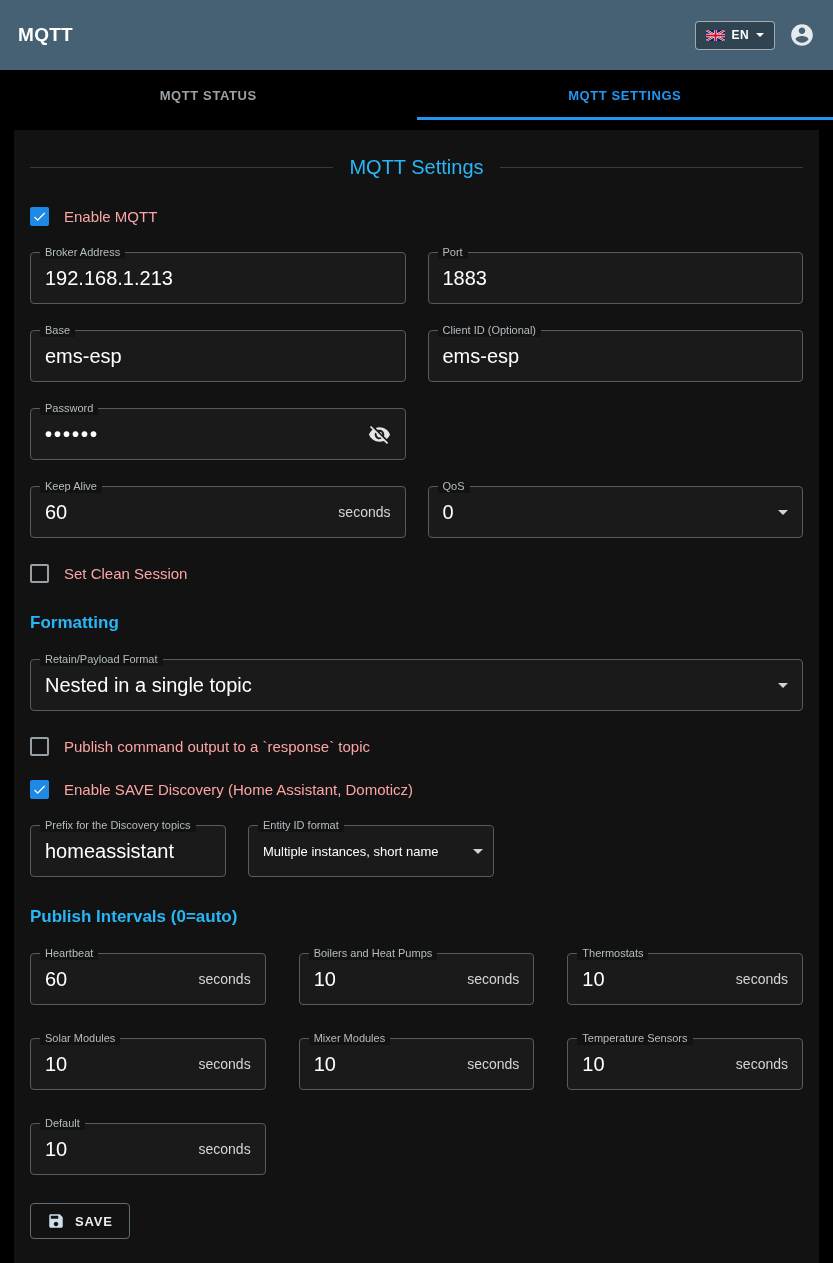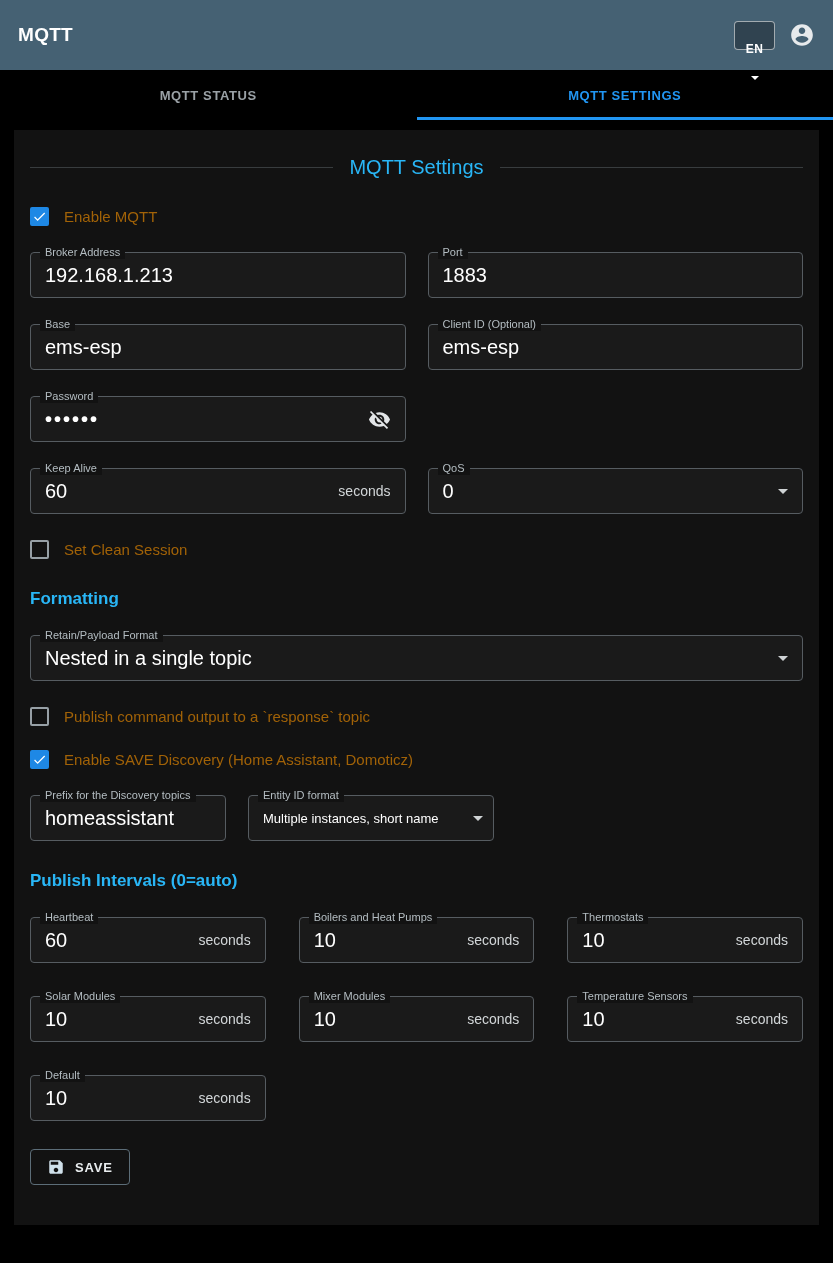--- a/index.html
+++ b/index.html
@@ -13,27 +13,26 @@
   }
   
   .appbar{
     height:70px; background:#456173;
     display:flex; align-items:center; justify-content:space-between;
     padding:0 18px;
   }
   .appbar-title{ font-size:19px; font-weight:700; letter-spacing:.3px; color:#fff; }
   .appbar-right{ display:flex; align-items:center; gap:14px; }
   .langbtn{
-    display:inline-flex; align-items:center; gap:20px;
+    display:inline-flex; align-items:center; gap:7px;
     height:29px; padding:0 10px;
     background:rgba(0,0,0,.30);
     border:1px solid rgba(255,255,255,.55);
     border-radius:4px; color:#fff; cursor:pointer;
     font-family:inherit;
-    flex-direction:column;
   }
   .flag{ width:19px; height:11px; display:block; border-radius:1px; }
   .langtext{ font-size:12px; font-weight:700; letter-spacing:.4px; }
   .caret{
     width:0; height:0;
     border-left:5px solid transparent; border-right:5px solid transparent;
     border-top:5px solid #cfd3d5;
   }
   .caret.white{ border-top-color:#fff; border-left-width:4px; border-right-width:4px; border-top-width:4px;}
   .account{ width:26px; height:26px; display:block; cursor:pointer; }
@@ -68,27 +67,27 @@
   .cbrow{ display:flex; align-items:center; gap:15px; margin:24px 0 18px; }
   .cb{
     width:19px; height:19px; flex:0 0 19px;
     border:2px solid #97a0a6; border-radius:2px;
     display:flex; align-items:center; justify-content:center;
     cursor:pointer; background:transparent;
   }
   .cb svg{ display:none; width:15px; height:15px; fill:#fff; }
   .cb.checked{ background:#1e88e5; border-color:#1e88e5; }
   .cb.checked svg{ display:block; }
-  .cblabel{ font-size:15px; color:#a16207; }
+  .cblabel{ font-size:15px; color:#fca5a5; }
 
   
   .grid2{ display:grid; grid-template-columns:1fr 1fr; column-gap:22px; margin-bottom:26px; }
   .grid3{ display:grid; grid-template-columns:1fr 1fr 1fr; column-gap:12px; row-gap:34px; margin-bottom:0;gap:33px; }
   .field{
-    position:relative; height:46px;
+    position:relative; height:52px;
     border:1px solid #565c61; border-radius:4px;
     background:rgba(255,255,255,.035);
     display:flex; align-items:center; padding:0 14px;
     cursor:text;
   }
   .field.select{ cursor:pointer; }
   .flabel{
     position:absolute; top:-7px; left:9px;
     font-size:11px; line-height:13px; color:#b4bdc2;
     background:#121212; padding:0 5px; white-space:nowrap;

